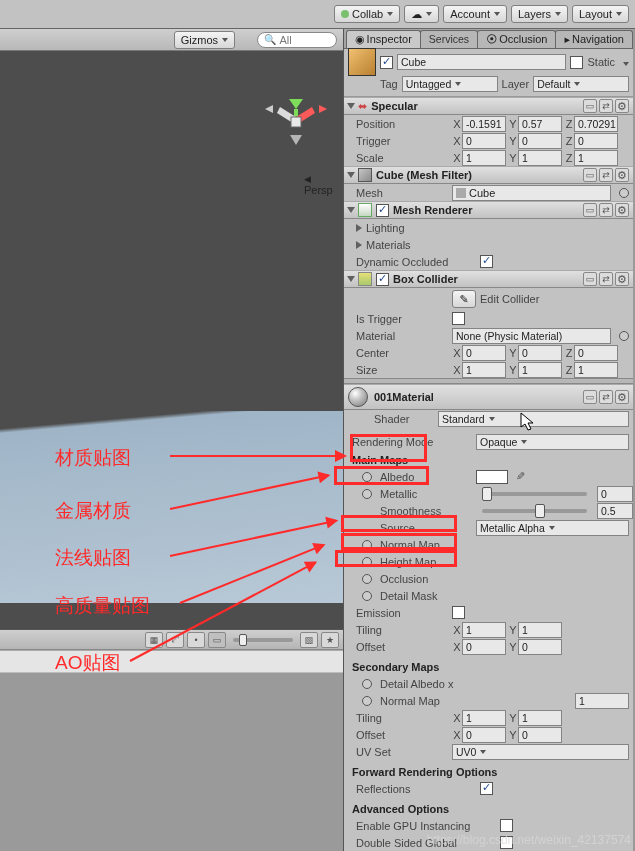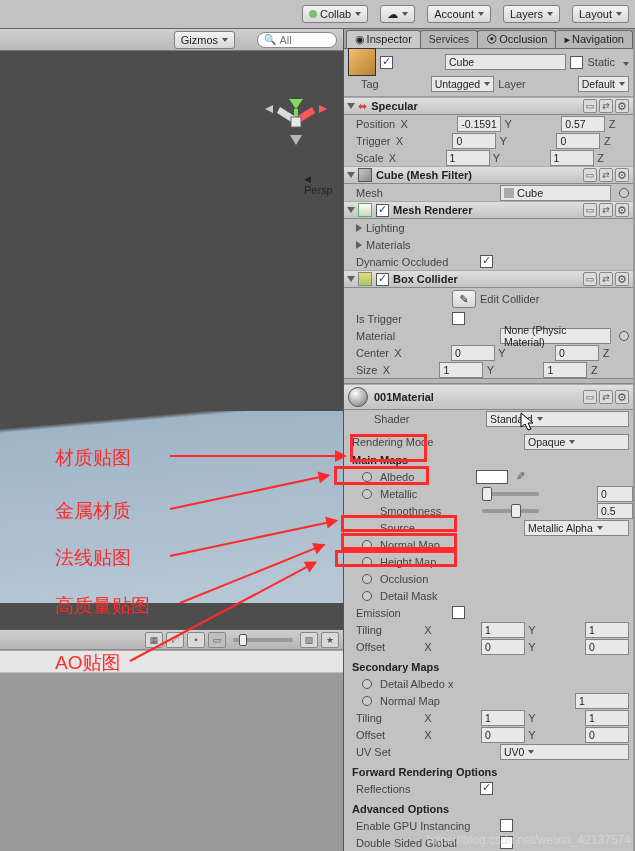--- a/index.html
+++ b/index.html
@@ -1,20 +1,20 @@
 <!DOCTYPE html>
 <html><head>
 <meta charset="utf-8">
 <style>
   * { margin:0; padding:0; box-sizing:border-box; font-family:"Lucida Grande","Segoe UI",Arial,sans-serif; font-size:11px; color:#222; }
   body { width:635px; height:851px; background:#9a9a9a; position:relative; overflow:hidden;}
   .row { display:flex; align-items:center; height:16px; }
   .mini-btn { background:linear-gradient(#f4f4f4,#d7d7d7); border:1px solid #7f7f7f; border-radius:3px; height:18px; padding:0 6px; display:inline-flex; align-items:center; cursor:pointer; }
   .mini-drop::after { content:""; display:inline-block; margin-left:4px; border-left:3px solid transparent; border-right:3px solid transparent; border-top:4px solid #555;}
-  .field { background:#e8e8e8; border:1px solid #848484; height:16px; padding:0 3px; display:flex; align-items:center; font-size:10.5px;margin-left:48px;}
+  .field { background:#e8e8e8; border:1px solid #848484; height:16px; padding:0 3px; display:flex; align-items:center; font-size:10.5px;}
   .chk { width:13px; height:13px; background:#fff; border:1px solid #555; display:inline-block; position:relative; cursor:pointer;}
   .chk.on::after { content:"✓"; position:absolute; top:-2px; left:1px; font-size:11px; color:#1e4a8a; }
   .hdr { background:linear-gradient(#e0e0e0,#c2c2c2); border-top:1px solid #aaa; border-bottom:1px solid #888; height:18px; display:flex; align-items:center; padding:0 4px; gap:4px; }
   .tri { width:0;height:0;border-top:4px solid transparent;border-bottom:4px solid transparent;border-left:6px solid #606060; cursor:pointer;}
   .tri.open { transform:rotate(90deg);}
   .lbl { color:#444; }
   .icon-gear::before{content:"\2699"; font-size:11px;color:#555;}
   .comp-icons{margin-left:auto;display:flex;gap:2px;}
   .comp-icons span{width:14px;height:14px;border:1px solid #888;background:#dcdcdc;font-size:9px;display:flex;align-items:center;justify-content:center;color:#555;border-radius:2px;cursor:pointer;}
   .insp{position:absolute;left:343px;top:29px;right:2px;bottom:0;background:#c2c2c2;border-left:1px solid #555;display:flex;flex-direction:column;overflow:hidden;}
@@ -28,21 +28,21 @@
   .xyz .ax span{width:10px;text-align:center;color:#444;}
   .xyz .field{width:44px;}
   .slider{flex:1;height:4px;background:#999;border-radius:2px;position:relative;margin:0 6px;}
   .slider .knob{width:10px;height:14px;background:#eee;border:1px solid #555;position:absolute;top:-5px;border-radius:2px;}
   .redbox{position:absolute;border:3px solid #ff2a2a;pointer-events:none;}
   .arrow{position:absolute;height:2px;background:#ff2a2a;pointer-events:none;}
   .arrow::after{content:"";position:absolute;right:-2px;top:-5px;border-left:12px solid #ff2a2a;border-top:6px solid transparent;border-bottom:6px solid transparent;}
   .anno{position:absolute;color:#ff2a2a;font-size:19px;font-family:"SimSun","Microsoft YaHei",sans-serif;}
   .scene{position:absolute;left:0;top:29px;width:343px;height:600px;background:#4d4d4d;}
   .scene-toolbar{height:22px;background:linear-gradient(#cfcfcf,#b8b8b8);border-bottom:1px solid #777;display:flex;align-items:center;padding:0 6px;gap:22px;}
-  .topbar{position:absolute;left:0;top:0;right:0;height:29px;background:#c2c2c2;border-bottom:1px solid #666;display:flex;align-items:center;justify-content:flex-end;padding:0 6px;gap:12px;}
+  .topbar{position:absolute;left:0;top:0;right:0;height:29px;background:#c2c2c2;border-bottom:1px solid #666;display:flex;align-items:center;justify-content:flex-end;padding:0 6px;gap:4px;}
   .persp{position:absolute;right:12px;top:48px;width:70px;height:90px;}
   .btm{position:absolute;left:0;top:629px;width:343px;height:44px;background:#bcbcbc;border-top:1px solid #555;}
   .btm .tb{height:20px;background:linear-gradient(#cfcfcf,#b5b5b5);display:flex;align-items:center;justify-content:flex-end;gap:3px;padding:0 4px;border-bottom:1px solid #888;}
   .btm .tb span{width:18px;height:16px;border:1px solid #888;background:#d9d9d9;border-radius:2px;display:flex;align-items:center;justify-content:center;font-size:9px;color:#555;}
   .horizon{position:absolute;left:0;right:0;top:382px;height:192px;background:linear-gradient(175deg,#4d4d4d 0%,#4d4d4d 8%,#9fb5c7 10%,#b8c8d6 100%);}
   .swatch{width:32px;height:14px;border:1px solid #555;background:#fff;}
   .eyedrop::before{content:"\270E";transform:scaleX(-1);display:inline-block;color:#555;}
   .circle{width:10px;height:10px;border:1px solid #555;border-radius:50%;background:#ccc;margin-right:4px;cursor:pointer;}
   .cube-ico{width:14px;height:14px;background:linear-gradient(135deg,#c6c6c6,#8a8a8a);border:1px solid #555;}
   .matball{width:20px;height:20px;border-radius:50%;background:radial-gradient(circle at 35% 30%,#fff,#c9c9c9 35%,#777 100%);border:1px solid #555;}

